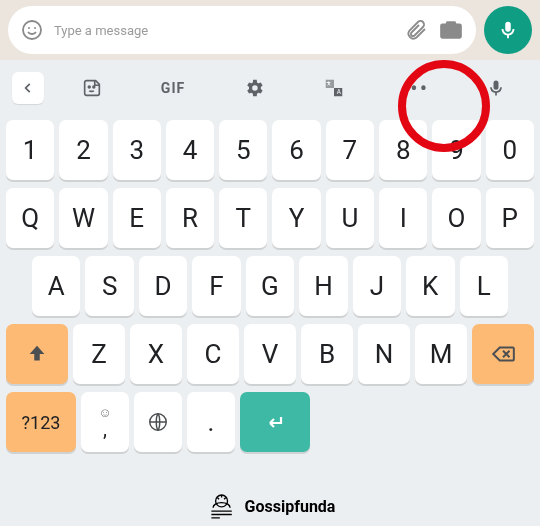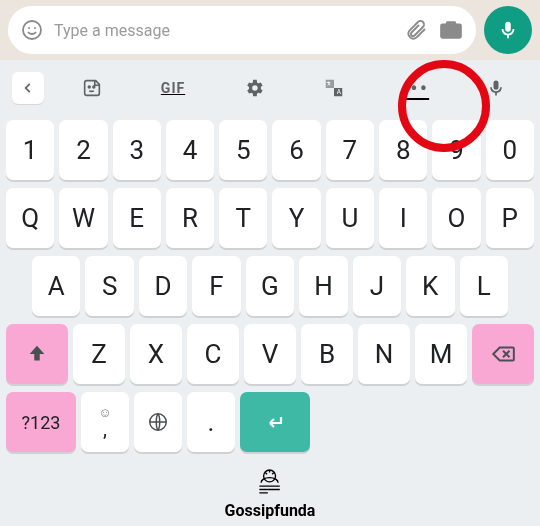--- a/index.html
+++ b/index.html
@@ -1,50 +1,50 @@
 <!DOCTYPE html>
 <html><head>
 <meta charset="utf-8">
 <style>
   * { box-sizing: border-box; margin: 0; padding: 0; font-family: -apple-system, Roboto, Arial, sans-serif; }
   body { width: 540px; height: 526px; background: #ece5dd; overflow: hidden; position: relative; }
   
   .chat-bar { display: flex; align-items: center; padding: 6px 8px; gap: 8px; }
   .input-pill { flex: 1; background: #fff; border-radius: 26px; height: 48px; display: flex; align-items: center; padding: 0 12px; gap: 10px; }
-  .input-pill .placeholder { flex: 1; color: #9b9b9b; font-size: 16px; }
+  .input-pill .placeholder { flex: 1; color: #9b9b9b; font-size: 13px; }
   .pill-icon { color: #8a8a8a; display:flex; align-items:center; justify-content:center; }
   .mic-btn { width: 48px; height: 48px; border-radius: 50%; background: #0f9d84; display:flex; align-items:center; justify-content:center; color:#fff; }
   
   .keyboard { background: #eceff1; height: calc(526px - 60px); padding: 4px 6px 0 6px; position:relative; }
-  .toolbar { display:flex; align-items:center; height:48px; gap:4px;text-decoration:underline; }
+  .toolbar { display:flex; align-items:center; height:48px; gap:4px; }
   .tb { flex:1; display:flex; align-items:center; justify-content:center; color:#5f6368; height:100%; }
   .tb.back { flex:0 0 44px; }
   .tb .chev { background:#fff; width:32px; height:32px; border-radius:6px; display:flex; align-items:center; justify-content:center; box-shadow:0 1px 1px rgba(0,0,0,.1); }
   .gif-lbl { font-weight:700; font-size:14px; letter-spacing:1px; color:#5f6368; }
   .dots { font-size:22px; letter-spacing:2px; color:#5f6368; }
   
   .row { display:flex; gap:5px; margin-top:8px; }
   .key { flex:1; background:#fff; border-radius:7px; height:60px; display:flex; align-items:center; justify-content:center; font-size:26px; color:#202124; box-shadow:0 2px 0 rgba(0,0,0,.12); }
   .row.letters2 { padding: 0 26px; }
-  .key.fn { background:#f9a8d4; }
+  .key.fn { background:#fdba74; }
   .key.shift { flex:0 0 62px; }
   .key.bksp { flex:0 0 62px; }
   .row.bottom .key { height:60px; }
   .key.sym { flex:0 0 70px; font-size:18px; }
   .key.emoji-comma { flex:0 0 48px; font-size:20px; flex-direction:column; gap:0; line-height:1; }
   .key.emoji-comma .sm { font-size:13px; color:#777; }
   .key.globe { flex:0 0 48px; }
   .key.space { flex:1; position:relative; }
   .key.space .lang { position:absolute; font-size:12px; color:#888; bottom:6px; }
   .key.period { flex:0 0 48px; }
   .key.enter { flex:0 0 70px; background:#3db9a6; color:#fff; }
   
   .highlight { position:absolute; border:8px solid #e30613; border-radius:50%; width:92px; height:92px; top:60px; left:398px; pointer-events:none; }
   
-  .watermark { position:absolute; bottom:6px; left:50%; transform:translateX(-50%); display:flex; align-items:center; gap:6px; font-weight:700; font-size:16px; color:#000; pointer-events:none;flex-direction:column; }
+  .watermark { position:absolute; bottom:6px; left:50%; transform:translateX(-50%); display:flex; align-items:center; gap:6px; font-weight:700; font-size:16px; color:#000; pointer-events:none; }
   .watermark svg { width:34px; height:28px; }
   
   svg { display:block; }
 </style>
 </head>
 <body>
 
 <div class="chat-bar">
   <div class="input-pill">
     <span class="pill-icon">

